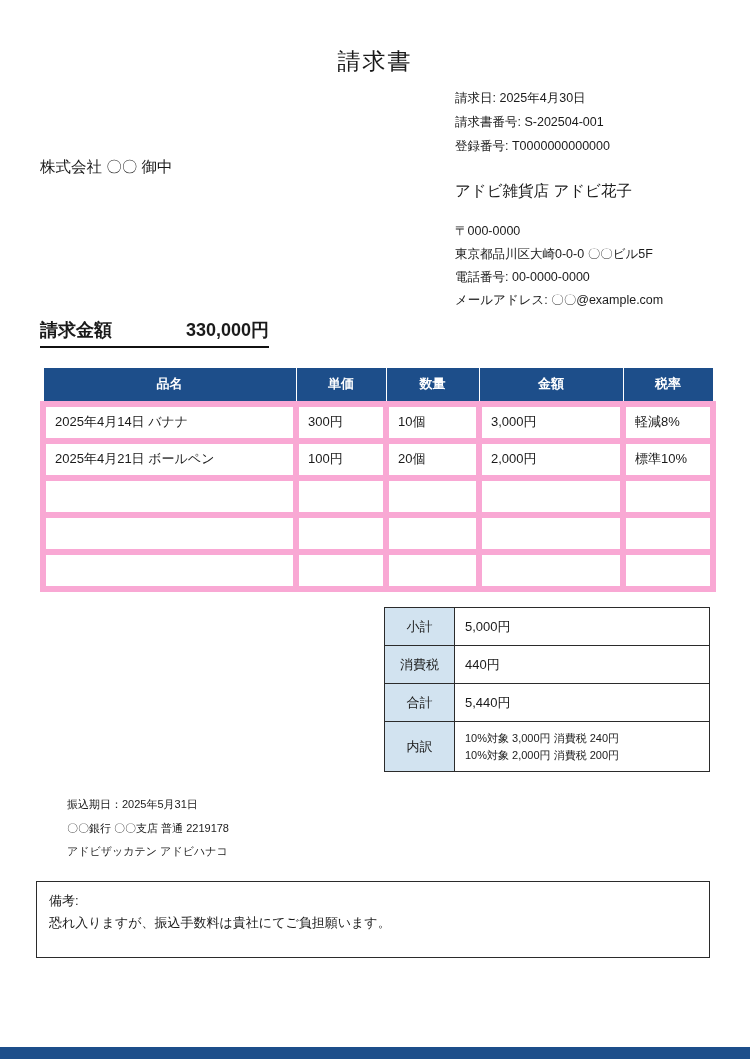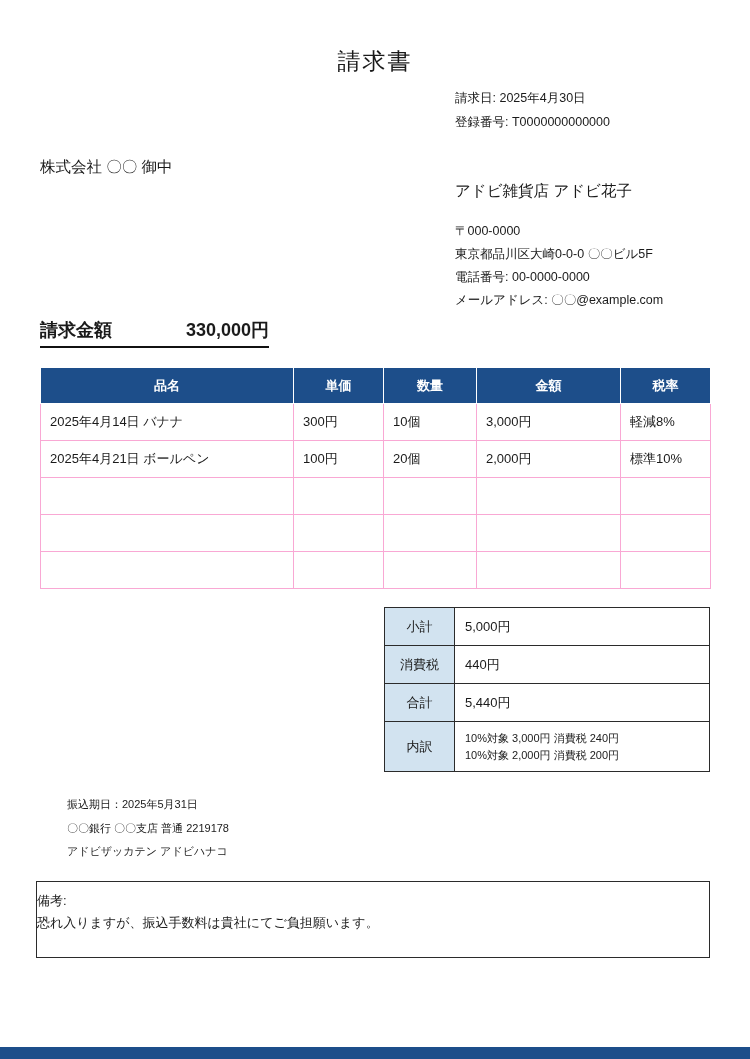--- a/index.html
+++ b/index.html
@@ -73,21 +73,21 @@
   }
   .items-table th {
     background: #1d4e8a;
     color: #ffffff;
     font-weight: bold;
     height: 36px;
     border: 1px solid #ffffff;
     text-align: center;
   }
   .items-table td {
-    border: 1px solid #f9a8d4;
+    border: 6px solid #f9a8d4;
     height: 37px;
     padding: 0 9px;
     text-align: left;
     vertical-align: middle;
     background: #ffffff;
   }
 
   .summary-table {
     position: absolute;
     left: 384px; top: 607px;
@@ -115,21 +115,21 @@
     line-height: 23.5px;
     margin-left: 39px;
   }
 
   .notes-box {
     position: absolute;
     left: 36px; top: 881px;
     width: 674px;
     height: 77px;
     border: 1px solid #2b2b2b;
-    padding: 8px 0;
+    padding: 8px 12px;
     font-size: 13px;
     line-height: 22px;
   }
 
   .footer-bar {
     position: absolute;
     left: 0; bottom: 0;
     width: 750px;
     height: 12px;
     background: #1d4e8a;
@@ -137,20 +137,21 @@
 </style>
 </head>
 <body>
 
 <div class="page">
 
   <div class="doc-title">請求書</div>
 
   <div class="meta-block">
     <div>請求日: 2025年4月30日</div>
+    <div>請求書番号: S-202504-001</div>
     <div>登録番号: T0000000000000</div>
   </div>
 
   <div class="recipient">株式会社 〇〇 御中</div>
 
   <div class="issuer-block">
     <div class="issuer-name">アドビ雑貨店 アドビ花子</div>
     <div>〒000-0000</div>
     <div>東京都品川区大崎0-0-0 〇〇ビル5F</div>
     <div>電話番号: 00-0000-0000</div>

